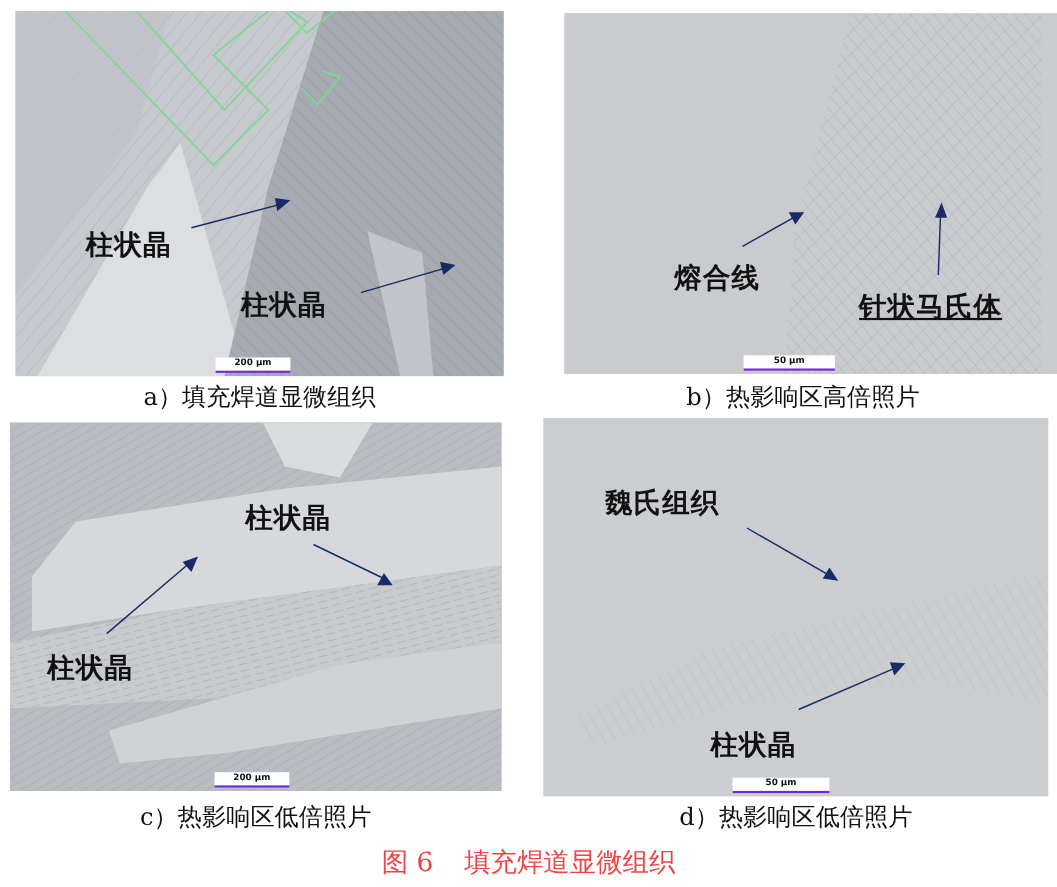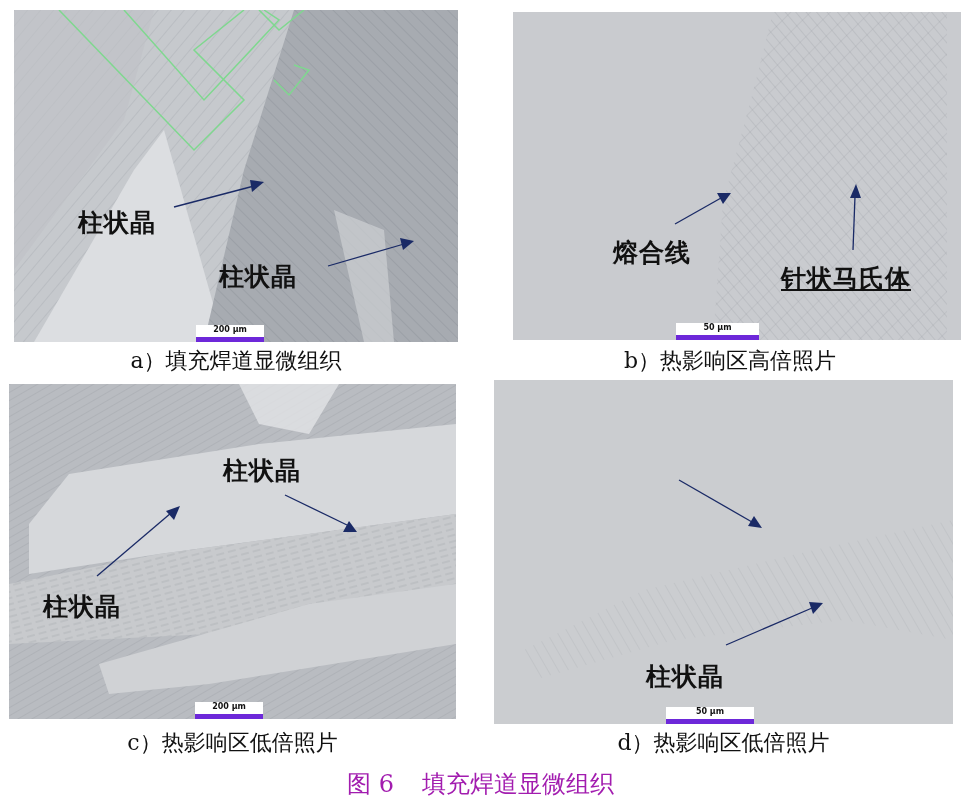--- a/index.html
+++ b/index.html
@@ -1,22 +1,22 @@
 <!DOCTYPE html>
 <html><head>
 <meta charset="utf-8">
 <style>
   html,body{margin:0;padding:0;background:#fff;}
   body{width:961px;height:806px;position:relative;overflow:hidden;font-family:"DejaVu Serif","Liberation Serif",serif;}
   .panel{position:absolute;overflow:hidden;}
   .panel svg{position:absolute;left:0;top:0;}
   .label{position:absolute;font-family:"DejaVu Sans","Liberation Sans",sans-serif;font-weight:bold;font-size:25px;color:#111;white-space:nowrap;letter-spacing:1px;}
-  .scalebar{position:absolute;background:#fff;font-family:"DejaVu Sans","Liberation Sans",sans-serif;font-size:8px;font-weight:bold;color:#111;text-align:center;line-height:10px;border-bottom:6px solid #6d28d9;}
+  .scalebar{position:absolute;background:#fff;font-family:"DejaVu Sans","Liberation Sans",sans-serif;font-size:8px;font-weight:bold;color:#111;text-align:center;line-height:10px;border-bottom:2px solid #6d28d9;}
   .caption{position:absolute;font-size:22px;color:#111;white-space:nowrap;text-align:center;}
-  .figcaption{position:absolute;left:0;width:961px;top:768px;text-align:center;font-size:24px;color:#a21caf;}
+  .figcaption{position:absolute;left:0;width:961px;top:768px;text-align:center;font-size:24px;color:#ef4444;}
 </style>
 </head>
 <body>
 
 <div class="panel" style="left:14px;top:10px;width:444px;height:332px;background:#c9ccd0;">
   <svg width="444" height="332">
     <defs>
       <pattern id="hatchA" width="10" height="10" patternUnits="userSpaceOnUse" patternTransform="rotate(40)">
         <line x1="0" y1="0" x2="0" y2="10" stroke="#8a8f96" stroke-width="1.2"></line>
       </pattern>
@@ -105,20 +105,21 @@
         <line x1="0" y1="0" x2="0" y2="9" stroke="#a2a6ab" stroke-width="0.9"></line>
       </pattern>
     </defs>
     <rect width="459" height="344" fill="#cbcdd0"></rect>
     <polygon points="30,270 150,210 320,170 459,140 459,260 350,240 180,260 40,300" fill="url(#hatchD)" opacity="0.5"></polygon>
     <line x1="185" y1="100" x2="258" y2="142" stroke="#1a2a66" stroke-width="1.3"></line>
     <polygon points="268,148 254,146 260,136" fill="#1a2a66"></polygon>
     <line x1="232" y1="265" x2="318" y2="228" stroke="#1a2a66" stroke-width="1.3"></line>
     <polygon points="329,223 315,222 319,234" fill="#1a2a66"></polygon>
   </svg>
+  <div class="label" style="left:56px;top:60px;">魏氏组织</div>
   <div class="label" style="left:152px;top:280px;">柱状晶</div>
   <div class="scalebar" style="left:172px;top:327px;width:88px;height:12px;">50 µm</div>
 </div>
 <div class="caption" style="left:494px;width:459px;top:728px;">d）热影响区低倍照片</div>
 
 <div class="figcaption">
   <span>图 6</span><span style="display:inline-block;width:28px;"></span><span>填充焊道显微组织</span>
 </div>
 
 </body></html>

